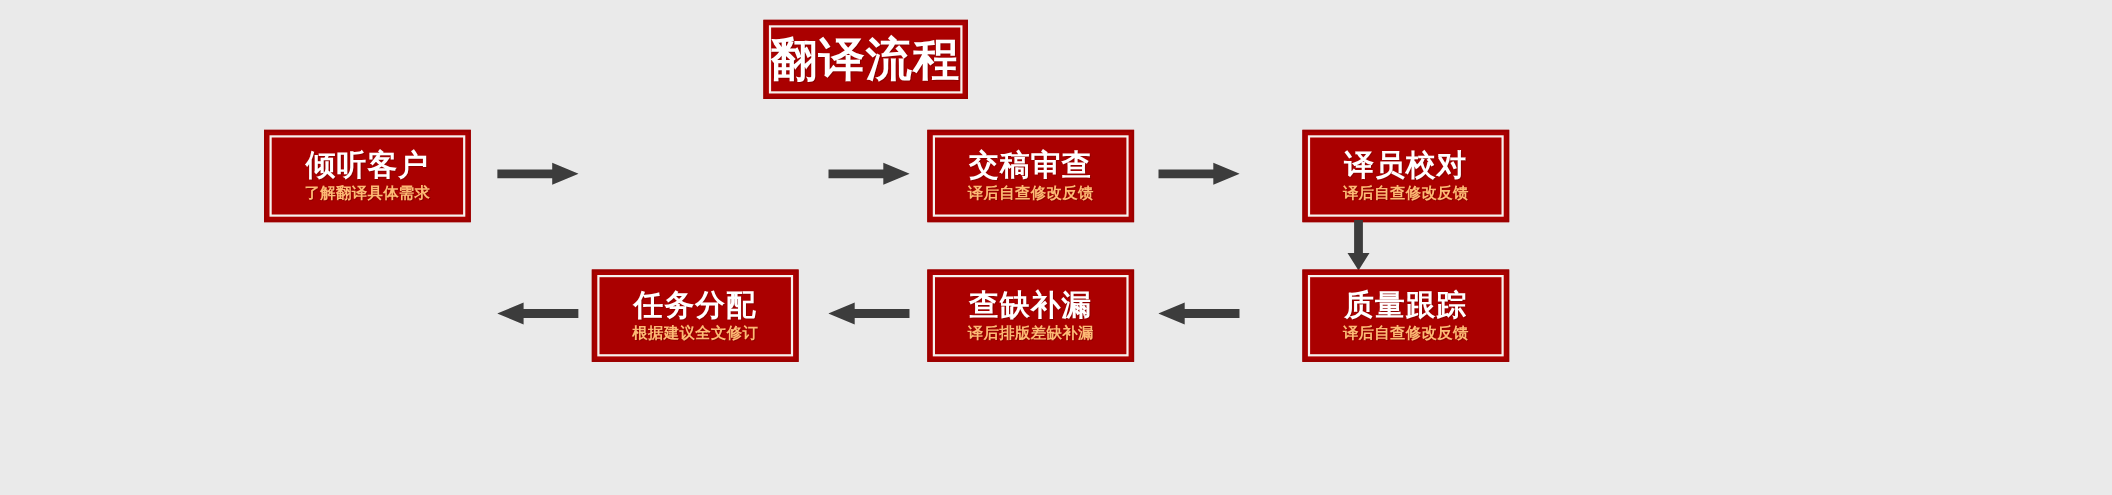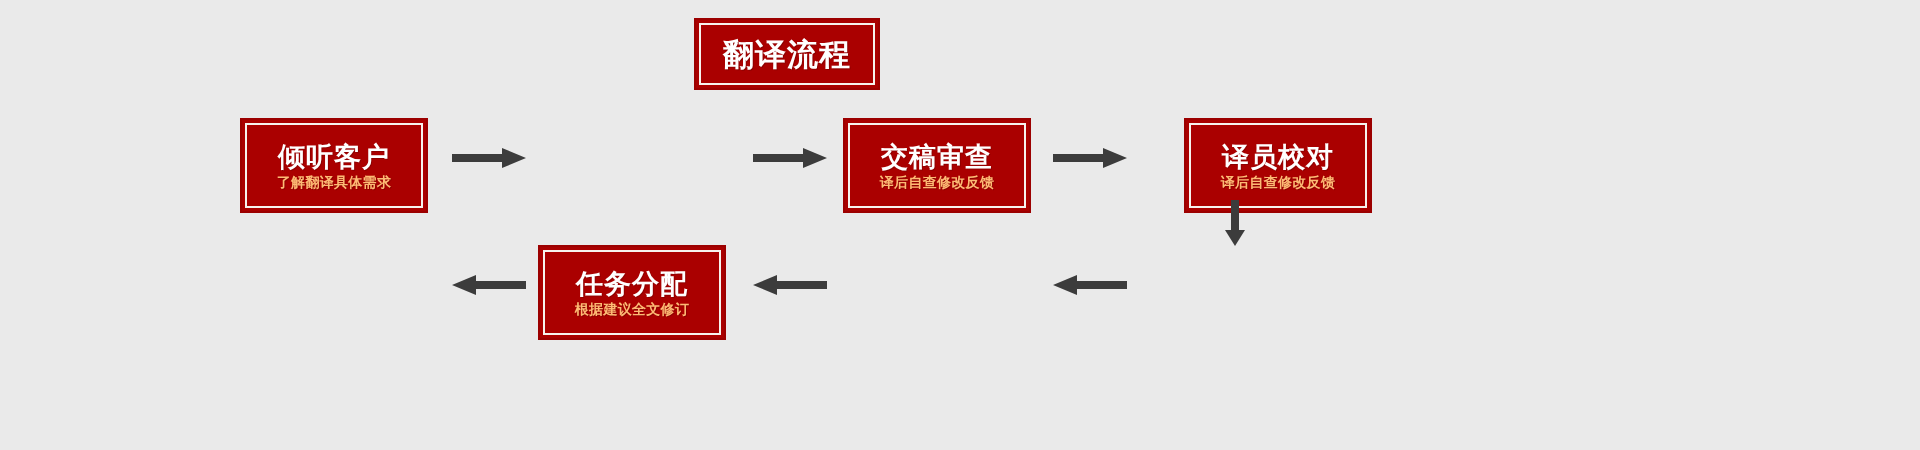--- a/index.html
+++ b/index.html
@@ -56,30 +56,30 @@
 
   
   #title-box {
     left: 694px;
     top: 18px;
     width: 186px;
     height: 72px;
   }
   .title-text {
     color: #ffffff;
-    font-size: 31px;
+    font-size: 42px;
     font-weight: bold;
     letter-spacing: 1px;
     text-shadow: 1px 1px 0 rgba(0,0,0,0.18);
   }
 
   
   .step {
     width: 188px;
-    height: 95px;
+    height: 84px;
   }
   .step .headline {
     color: #ffffff;
     font-size: 27px;
     font-weight: bold;
     letter-spacing: 1px;
     margin-bottom: 5px;
     text-shadow: 1px 1px 0 rgba(0,0,0,0.16);
   }
   .step .subline {
@@ -173,27 +173,39 @@
       <div class="subline">译后自查修改反馈</div>
     </div>
   </div>
 
   <div class="arrow arrow-v a-down">
     <svg viewBox="0 0 26 46" width="26" height="46" aria-hidden="true">
       <path d="M9 0 H17 V30 H23 L13 46 L3 30 H9 Z" fill="#3c3c3c"></path>
     </svg>
   </div>
 
+  <div class="plaque step row2 col4">
+    <div class="plaque-inner">
+      <div class="headline">质量跟踪</div>
+      <div class="subline">译后自查修改反馈</div>
+    </div>
+  </div>
 
   <div class="arrow arrow-h a4">
     <svg viewBox="0 0 74 26" width="74" height="26" aria-hidden="true">
       <path d="M74 9 H24 V3 L0 13 L24 23 V17 H74 Z" fill="#3c3c3c"></path>
     </svg>
   </div>
 
+  <div class="plaque step row2 col3">
+    <div class="plaque-inner">
+      <div class="headline">查缺补漏</div>
+      <div class="subline">译后排版差缺补漏</div>
+    </div>
+  </div>
 
   <div class="arrow arrow-h a5">
     <svg viewBox="0 0 74 26" width="74" height="26" aria-hidden="true">
       <path d="M74 9 H24 V3 L0 13 L24 23 V17 H74 Z" fill="#3c3c3c"></path>
     </svg>
   </div>
 
   <div class="plaque step row2 col2">
     <div class="plaque-inner">
       <div class="headline">任务分配</div>

